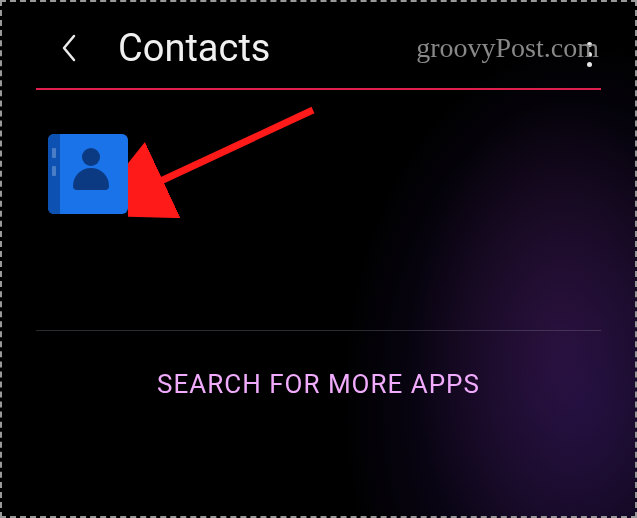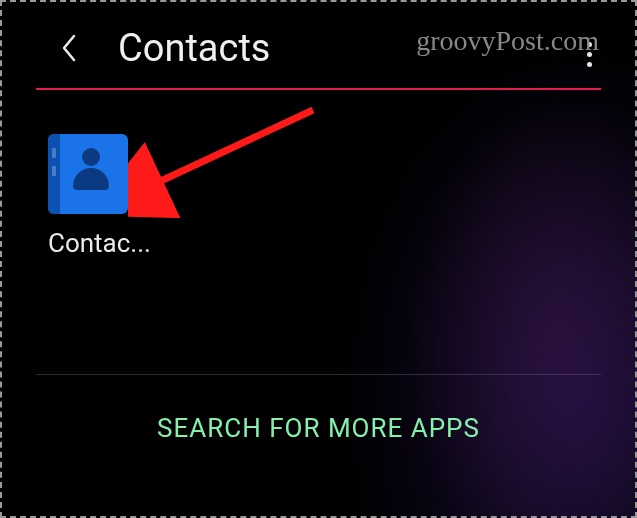--- a/index.html
+++ b/index.html
@@ -160,28 +160,28 @@
     .divider {
       margin: 96px 36px 0 36px;
       height: 1px;
       background: rgba(120,120,140,0.35);
     }
     .search-more {
       text-align: center;
       padding: 38px 0;
     }
     .search-more-text {
-      color: #86efac;
+      color: #f0abfc;
       font-size: 26px;
       letter-spacing: 1px;
       cursor: pointer;
     }
     .watermark {
       position: absolute;
-      top: 25px;
+      top: 32px;
       right: 38px;
       color: #888;
       font-family: Georgia, serif;
       font-size: 28px;
       z-index: 50;
       pointer-events: none;
     }
     .annotation-arrow {
       position: absolute;
       top: 98px;
@@ -217,21 +217,20 @@
 
   <div class="app-section">
     <div class="app-item">
       <div class="app-icon">
         <div class="spine"></div>
         <div class="contact-shape">
           <div class="head"></div>
           <div class="shoulders"></div>
         </div>
       </div>
-      <div class="app-label">Contac...</div>
     </div>
   </div>
 
   <div class="divider"></div>
 
   <div class="search-more">
     <span class="search-more-text">SEARCH FOR MORE APPS</span>
   </div>
 </div>
 

